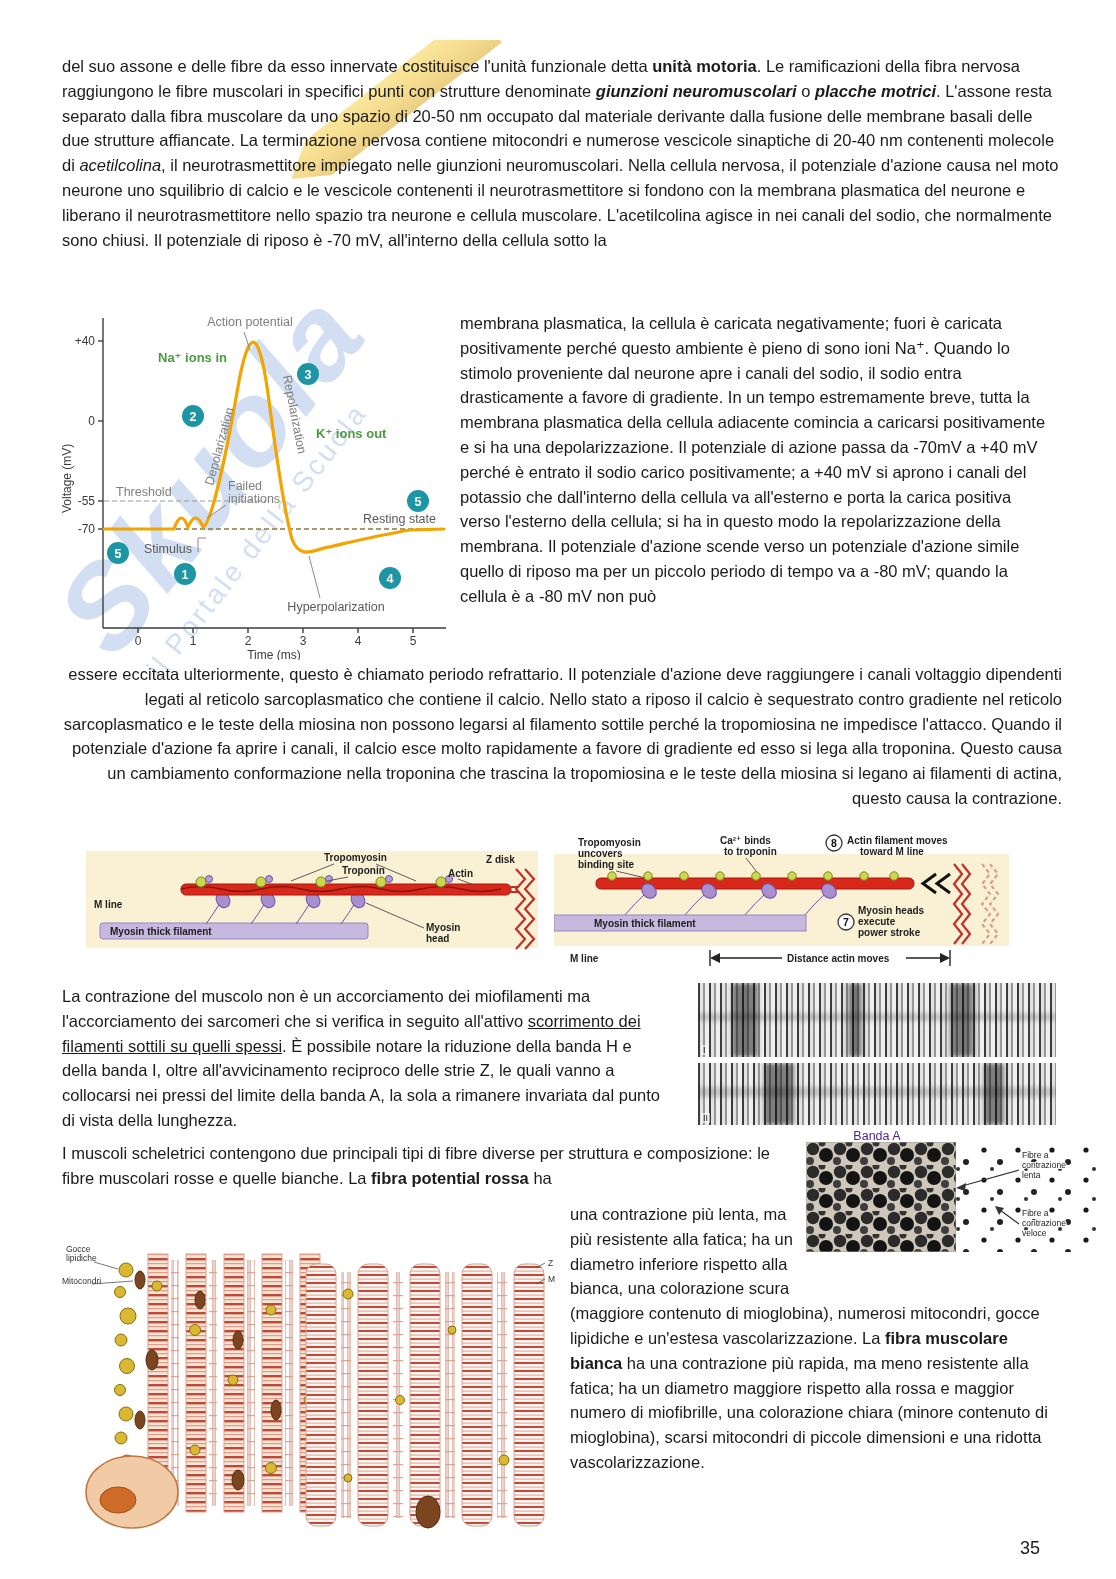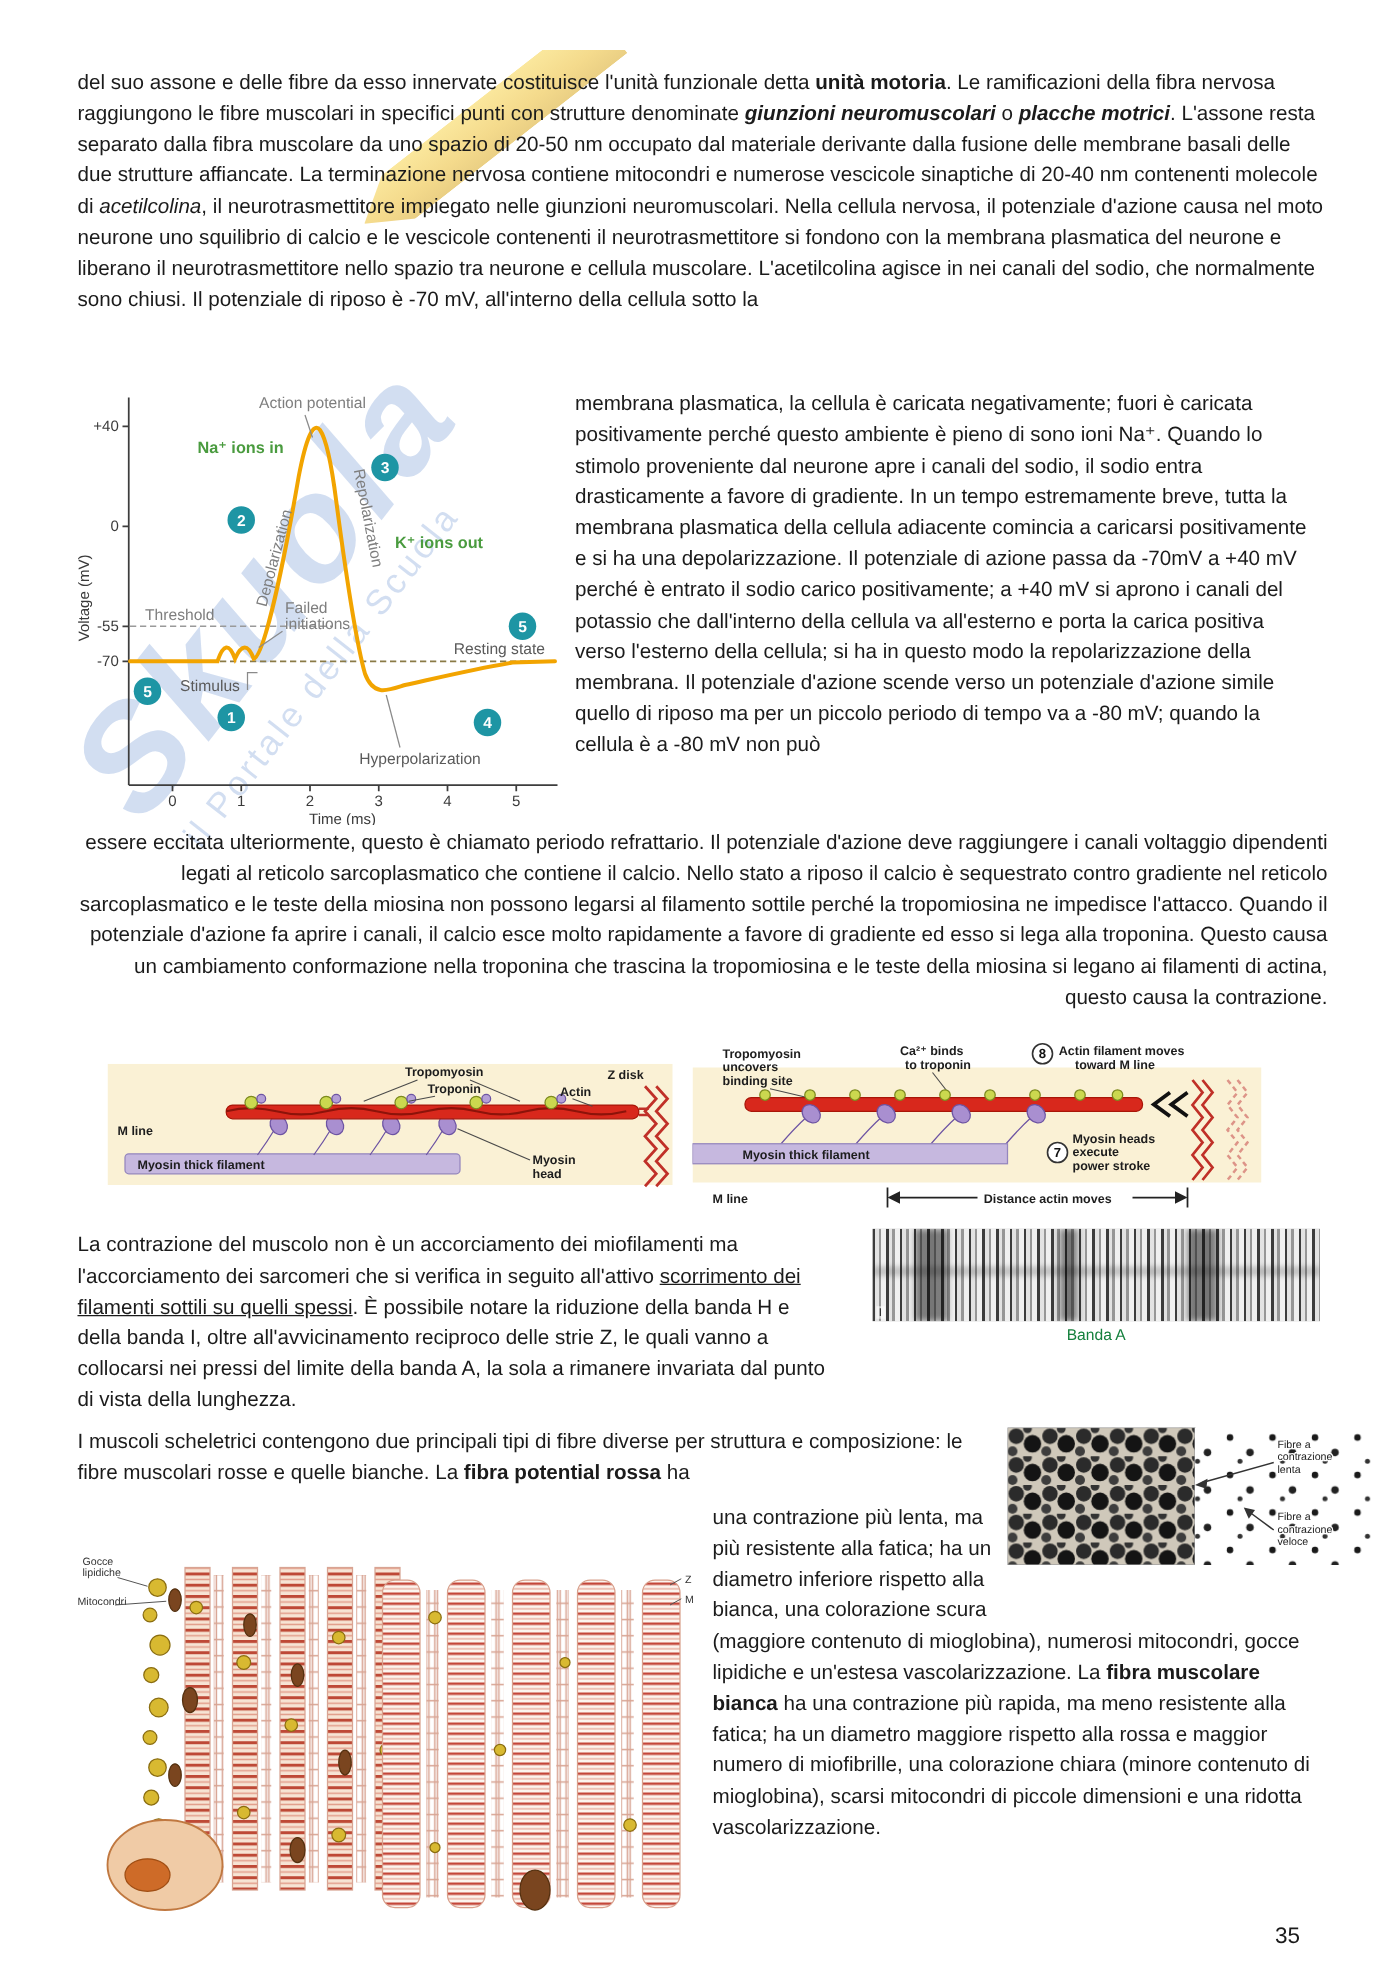--- a/index.html
+++ b/index.html
@@ -69,21 +69,21 @@
   
   .micro{position:relative;width:358px;background:#c8c8c8;overflow:hidden;}
   .m1{height:74px;}
   .m2{height:62px;margin-top:6px;}
   .stri{position:absolute;left:0;top:0;right:0;bottom:0;
     background:repeating-linear-gradient(90deg, rgba(25,25,25,.8) 0 2px, rgba(228,228,228,.95) 2px 5px,
       rgba(110,110,110,.55) 5px 7px, rgba(242,242,242,.95) 7px 11px);}
   .blotch{position:absolute;top:0;bottom:0;background:rgba(10,10,10,.5);filter:blur(2.5px);}
   .hband{position:absolute;left:0;right:0;background:rgba(0,0,0,.18);filter:blur(2px);}
   .mlabel{position:absolute;left:3px;bottom:2px;font-size:9px;color:#111;background:rgba(255,255,255,.55);padding:0 2px;z-index:2;}
-  .banda{width:358px;text-align:center;font-size:12.5px;margin-top:4px;color:#15803d;}
+  .banda{width:358px;text-align:center;font-size:12.5px;margin-top:4px;color:#4c1d95;}
 
   .fp{font-size:8.5px;fill:#1a1a1a;paint-order:stroke;stroke:#ffffff;stroke-width:2px;}
   .tiny{font-size:8.5px;fill:#333;}
 </style>
 </head>
 <body>
 
 <div class="wm">
   <div class="wm-pencil"></div>
   <div class="wm-text">
@@ -296,20 +296,27 @@
 <p class="txt abs p-contr"><span>La contrazione del muscolo non è un accorciamento dei miofilamenti ma l'accorciamento dei sarcomeri che si verifica in seguito all'attivo </span><span class="u">scorrimento dei filamenti sottili su quelli spessi</span><span>. È possibile notare la riduzione della banda H e della banda I, oltre all'avvicinamento reciproco delle strie Z, le quali vanno a collocarsi nei pressi del limite della banda A, la sola a rimanere invariata dal punto di vista della lunghezza.</span></p>
 
 <div class="abs micros">
   <div class="micro m1">
     <div class="stri"></div>
     <div class="blotch" style="left:34px;width:26px;"></div>
     <div class="blotch" style="left:150px;width:14px;"></div>
     <div class="blotch" style="left:252px;width:24px;"></div>
     <div class="hband" style="top:30px;height:8px;"></div>
     <span class="mlabel">I</span>
+  </div>
+  <div class="micro m2">
+    <div class="stri"></div>
+    <div class="blotch" style="left:66px;width:30px;"></div>
+    <div class="blotch" style="left:286px;width:20px;"></div>
+    <div class="hband" style="top:24px;height:10px;"></div>
+    <span class="mlabel">II</span>
   </div>
   <div class="banda">Banda A</div>
 </div>
 
 <p class="txt abs p-fibintro"><span>I muscoli scheletrici contengono due principali tipi di fibre diverse per struttura e composizione: le fibre muscolari rosse e quelle bianche. La </span><span class="b">fibra potential rossa</span><span> ha</span></p>
 
 <figure class="abs fig-fibertype">
 <svg width="292" height="110" viewBox="0 0 292 110">
   <defs>
     <pattern id="slowblobs" width="27" height="23" patternUnits="userSpaceOnUse">

